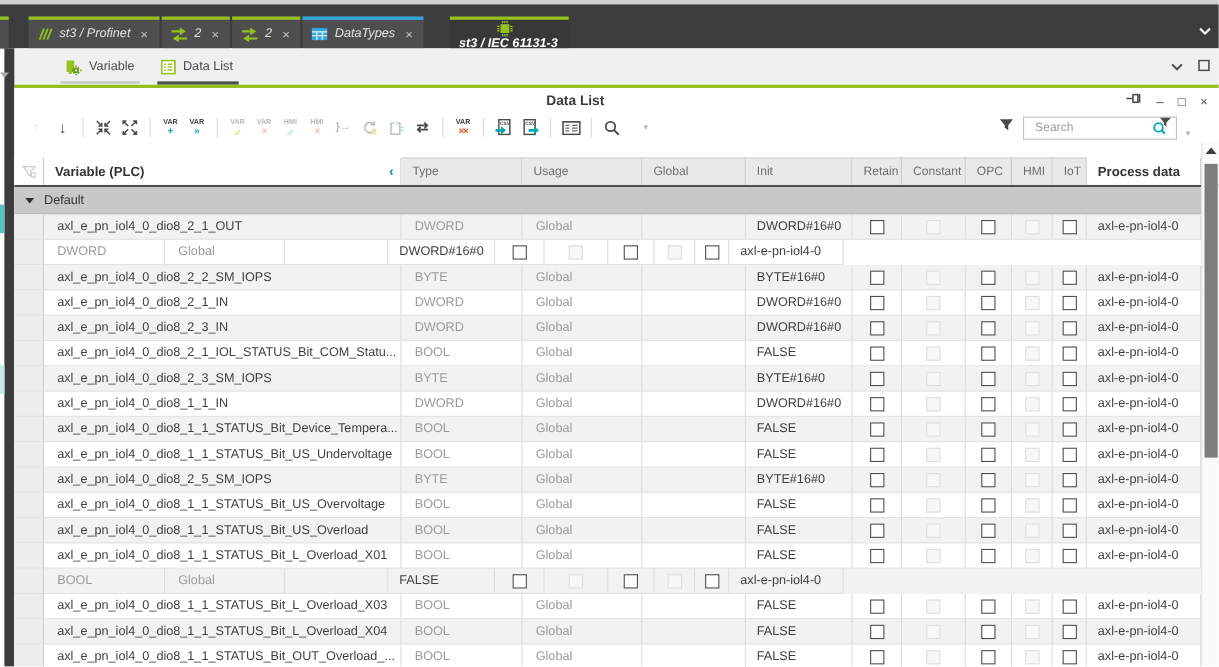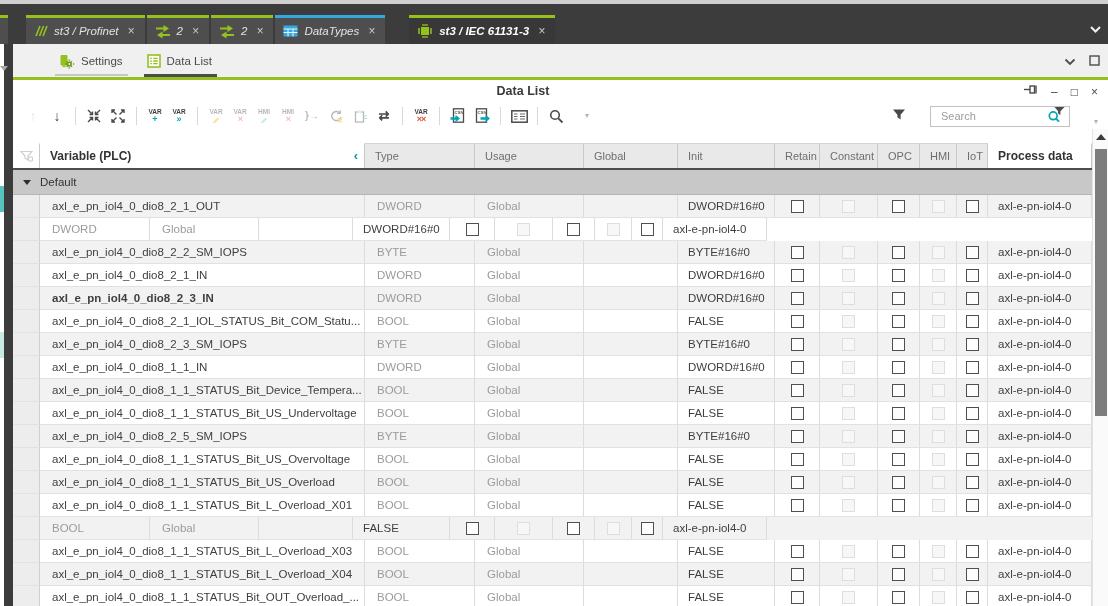--- a/index.html
+++ b/index.html
@@ -7,21 +7,21 @@
        font-family:"Liberation Sans",sans-serif;-webkit-font-smoothing:antialiased;}
   .abs{position:absolute;}
   
   #top-strip{left:0;top:0;width:1108px;height:4px;background:#cfcfcf;}
   #tabbar{left:0;top:4px;width:1108px;height:40px;background:#3c3c3c;font-style:italic;}
   #tab-stub{position:absolute;left:0;top:11px;width:8px;height:26px;background:#4e4e4e;border-top:3px solid #95c11f;}
   #tabs{position:absolute;left:26px;top:0;display:flex;height:40px;align-items:flex-end;}
   .etab{display:flex;align-items:center;height:26px;border-top:3px solid #95c11f;background:#4e4e4e;
         color:#e2e2e2;font-size:11.5px;padding:0 10px 0 8px;margin-right:2px;white-space:nowrap;cursor:default;}
   .etab.accent-blue{border-top-color:#35a8e0;}
-  .etab.active{background:#383838;color:#fff;font-weight:bold;margin-left:22px;}
+  .etab.active{background:#383838;color:#fff;font-weight:bold;margin-left:22px;flex-direction:column;}
   .etab .ticon{display:inline-flex;margin-right:6px;}
   .etab .tclose{margin-left:9px;color:#c9c9c9;font-size:12px;font-weight:normal;}
   #tab-overflow{right:6px;top:16px;}
   
   #viewbar{left:13px;top:44px;width:1095px;height:33px;background:#f0f0f0;}
   #viewtabs{position:absolute;left:42px;top:6px;display:flex;}
   .vtab{display:flex;align-items:center;height:22px;margin-right:16px;padding:0 5px 2px 3px;
         font-size:11.5px;color:#4a4a4a;border-bottom:2px solid #c6c6c6;cursor:default;white-space:nowrap;}
   .vtab.active{border-bottom:3px solid #4d4d4d;}
   .vtab .ticon{display:inline-flex;margin-right:6px;}
@@ -41,21 +41,21 @@
   
   #toolbar{position:relative;height:26px;display:flex;align-items:center;padding-left:8px;}
   .tbtn{display:flex;flex-direction:column;align-items:center;justify-content:center;min-width:18px;height:22px;margin:0 3px;cursor:default;}
   .tbtn.dis{opacity:.38;}
   .tsep{width:1px;height:18px;background:#d9d9d9;margin:0 6px;}
   .glyph-ic{font-size:14px;font-weight:bold;color:#4a4a4a;line-height:14px;}
   .comp .base{font-size:6.5px;font-weight:bold;color:#3f3f3f;line-height:7px;letter-spacing:0;}
   .comp .sub{font-size:9px;font-weight:bold;line-height:9px;margin-top:0px;}
   .sub.teal{color:#00a7b3;} .sub.red{color:#e0512b;letter-spacing:-1px;} .sub.yellow{color:#dfc000;}
   .mapg{font-size:10px;font-weight:bold;color:#4a4a4a;line-height:12px;}
-  #toolbar-right{margin-left:auto;display:flex;align-items:center;padding-right:10px;gap:24px;}
+  #toolbar-right{margin-left:auto;display:flex;align-items:center;padding-right:26px;gap:8px;}
   #search-box{display:flex;align-items:center;width:140px;height:21px;border:1px solid #c2c2c2;background:#fff;padding:0 4px 0 8px;box-sizing:border-box;}
   #search-input{border:none;outline:none;flex:1;min-width:0;font-size:11px;color:#444;font-family:"Liberation Sans",sans-serif;background:transparent;}
   #search-input::placeholder{color:#9c9c9c;}
   .mini-caret{color:#b4b4b4;font-size:8px;line-height:8px;align-self:flex-end;margin-bottom:1px;}
   
   #thead{display:flex;height:25px;border-bottom:2px solid #4d4d4d;box-sizing:content-box;margin-top:14px;}
   .hc{box-sizing:border-box;border-right:1px solid #c9c9c9;border-top:1px solid #d4d4d4;background:#e9e9e9;
       color:#6e6e6e;font-size:11px;line-height:24px;padding-left:10px;white-space:nowrap;overflow:hidden;}
   .hc.white{background:#fff;color:#333;font-weight:bold;font-size:12px;border-top-color:#fff;}
   .hc.sel{display:flex;align-items:center;justify-content:center;padding-left:0;}
@@ -154,21 +154,21 @@
           <svg width="17" height="15" viewBox="0 0 17 15" xmlns="http://www.w3.org/2000/svg">
             <rect x="2.5" y="1" width="7" height="10.5" rx="1" fill="#95c11f"></rect>
             <rect x="4.5" y="11.5" width="3" height="1.6" fill="#95c11f"></rect>
             <g stroke="#6d9a15" stroke-width="1.5">
               <path d="M11.3 5.6v1.2 M11.3 13.2v1.2 M7.5 10h1.2 M15 10h1.2 M8.7 7.4l.9.9 M13.1 11.8l.9.9 M13.9 7.4l-.9.9 M9.6 11.8l-.9.9"></path>
             </g>
             <circle cx="11.3" cy="10" r="2.6" fill="#6d9a15"></circle>
             <circle cx="11.3" cy="10" r="1" fill="#f0f0f0"></circle>
           </svg>
         </span>
-        <span>Settings</span>
+        <span>Variable</span>
       </div>
       <div class="vtab active">
         <span class="ticon">
           <svg width="14" height="14" viewBox="0 0 14 14" xmlns="http://www.w3.org/2000/svg">
             <rect x="1" y="1" width="12" height="12" fill="#fff" stroke="#95c11f" stroke-width="1.6"></rect>
             <g stroke="#95c11f" stroke-width="1.3">
               <path d="M3.2 4.4h1.6 M6.2 4.4h4.5 M3.2 7h1.6 M6.2 7h4.5 M3.2 9.6h1.6 M6.2 9.6h4.5"></path>
             </g>
           </svg>
         </span>
@@ -454,21 +454,21 @@
         <div class="tc chk" style="width: 37px; flex: 0 0 37px;">
           <span class="cb ds"></span>
         </div>
         <div class="tc chk" style="width: 31px; flex: 0 0 31px;">
           <span class="cb en"></span>
         </div>
         <div class="tc dark" style="width: 104px; flex: 0 0 104px;">axl-e-pn-iol4-0</div>
       </div>
       <div class="trow odd">
         <div class="tc sel" style="width: 27px; flex: 0 0 27px;"></div>
-        <div class="tc var" style="width: 325px; flex: 0 0 325px; font-weight: bold;">axl_e_pn_iol4_0_dio8_2_3_IN</div>
+        <div class="tc var" style="width: 325px; flex: 0 0 325px;">axl_e_pn_iol4_0_dio8_2_3_IN</div>
         <div class="tc dim" style="width: 110px; flex: 0 0 110px;">DWORD</div>
         <div class="tc dim" style="width: 109px; flex: 0 0 109px;">Global</div>
         <div class="tc dim" style="width: 94px; flex: 0 0 94px;"></div>
         <div class="tc dark" style="width: 97px; flex: 0 0 97px;">DWORD#16#0</div>
         <div class="tc chk" style="width: 45px; flex: 0 0 45px;">
           <span class="cb en"></span>
         </div>
         <div class="tc chk" style="width: 58px; flex: 0 0 58px;">
           <span class="cb ds"></span>
         </div>

